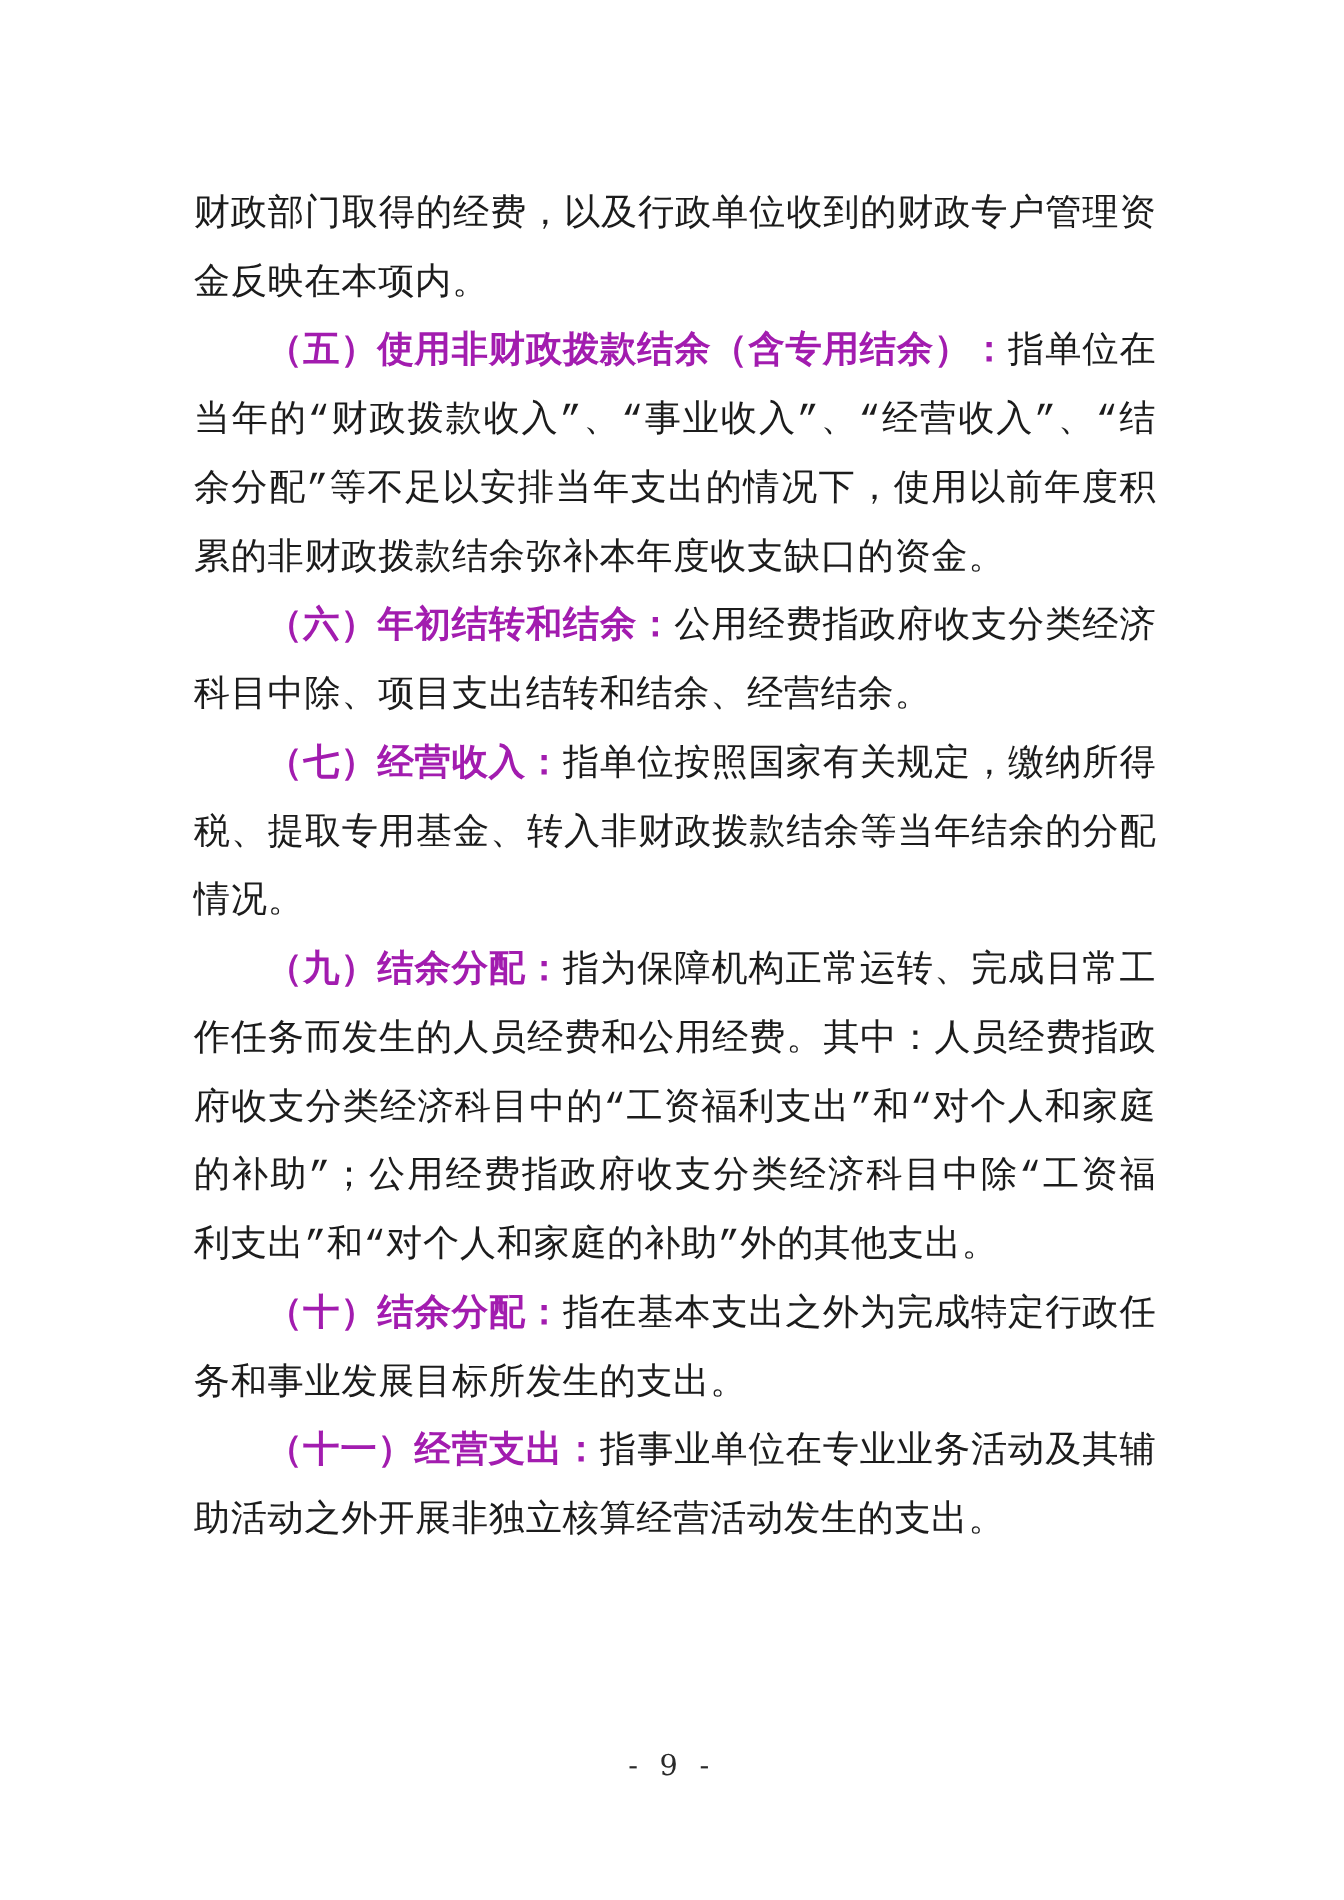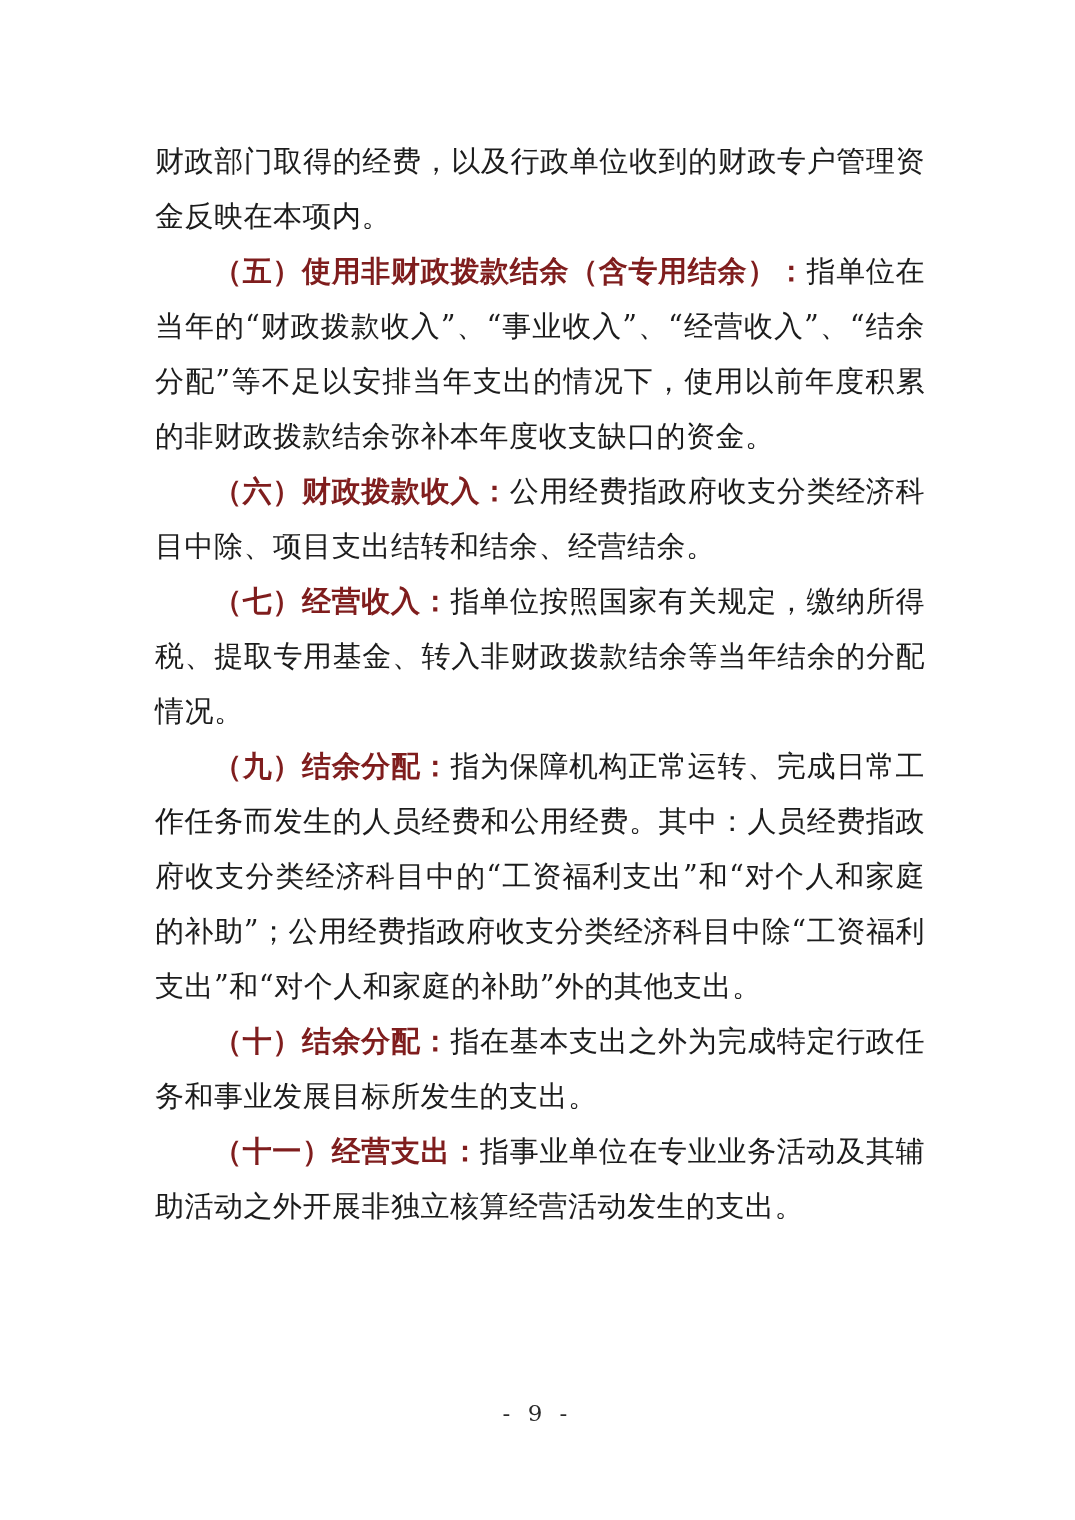--- a/index.html
+++ b/index.html
@@ -11,58 +11,59 @@
     position: relative;
     width: 1075px;
     height: 1520px;
     background: #ffffff;
     overflow: hidden;
     font-family: "DejaVu Serif", serif;
   }
   .content {
     position: absolute;
     left: 155px;
-    top: 134px;
+    top: 144px;
     width: 770px;
+    font-family: Liberation Mono, monospace;
   }
   .para {
     margin: 0;
     font-size: 29px;
     line-height: 55px;
     color: #1c1c1c;
     text-align: justify;
     text-align-last: left;
     letter-spacing: 0.5px;
   }
   .para.indented {
     text-indent: 2em;
   }
   .para .head {
     font-weight: 700;
-    color: #7f1d1d;
+    color: #a21caf;
   }
   .page-footer {
     position: absolute;
     left: 0;
     right: 0;
     top: 1400px;
     text-align: center;
     font-size: 23px;
     color: #2a2a2a;
     letter-spacing: 5px;
     font-family: "DejaVu Serif", serif;
   }
 </style>
 </head>
 <body>
 
 <div class="page">
   <div class="content">
       <p class="para"><span>财政部门取得的经费，以及行政单位收到的财政专户管理资金反映在本项内。</span></p>
       <p class="para indented"><b class="head">（五）使用非财政拨款结余（含专用结余）：</b><span>指单位在当年的“财政拨款收入”、“事业收入”、“经营收入”、“结余分配”等不足以安排当年支出的情况下，使用以前年度积累的非财政拨款结余弥补本年度收支缺口的资金。</span></p>
-      <p class="para indented"><b class="head">（六）财政拨款收入：</b><span>公用经费指政府收支分类经济科目中除、项目支出结转和结余、经营结余。</span></p>
+      <p class="para indented"><b class="head">（六）年初结转和结余：</b><span>公用经费指政府收支分类经济科目中除、项目支出结转和结余、经营结余。</span></p>
       <p class="para indented"><b class="head">（七）经营收入：</b><span>指单位按照国家有关规定，缴纳所得税、提取专用基金、转入非财政拨款结余等当年结余的分配情况。</span></p>
       <p class="para indented"><b class="head">（九）结余分配：</b><span>指为保障机构正常运转、完成日常工作任务而发生的人员经费和公用经费。其中：人员经费指政府收支分类经济科目中的“工资福利支出”和“对个人和家庭的补助”；公用经费指政府收支分类经济科目中除“工资福利支出”和“对个人和家庭的补助”外的其他支出。</span></p>
       <p class="para indented"><b class="head">（十）结余分配：</b><span>指在基本支出之外为完成特定行政任务和事业发展目标所发生的支出。</span></p>
       <p class="para indented"><b class="head">（十一）经营支出：</b><span>指事业单位在专业业务活动及其辅助活动之外开展非独立核算经营活动发生的支出。</span></p>
     </div>
   <div class="page-footer">- 9 -</div>
 </div>
 
 </body></html>

